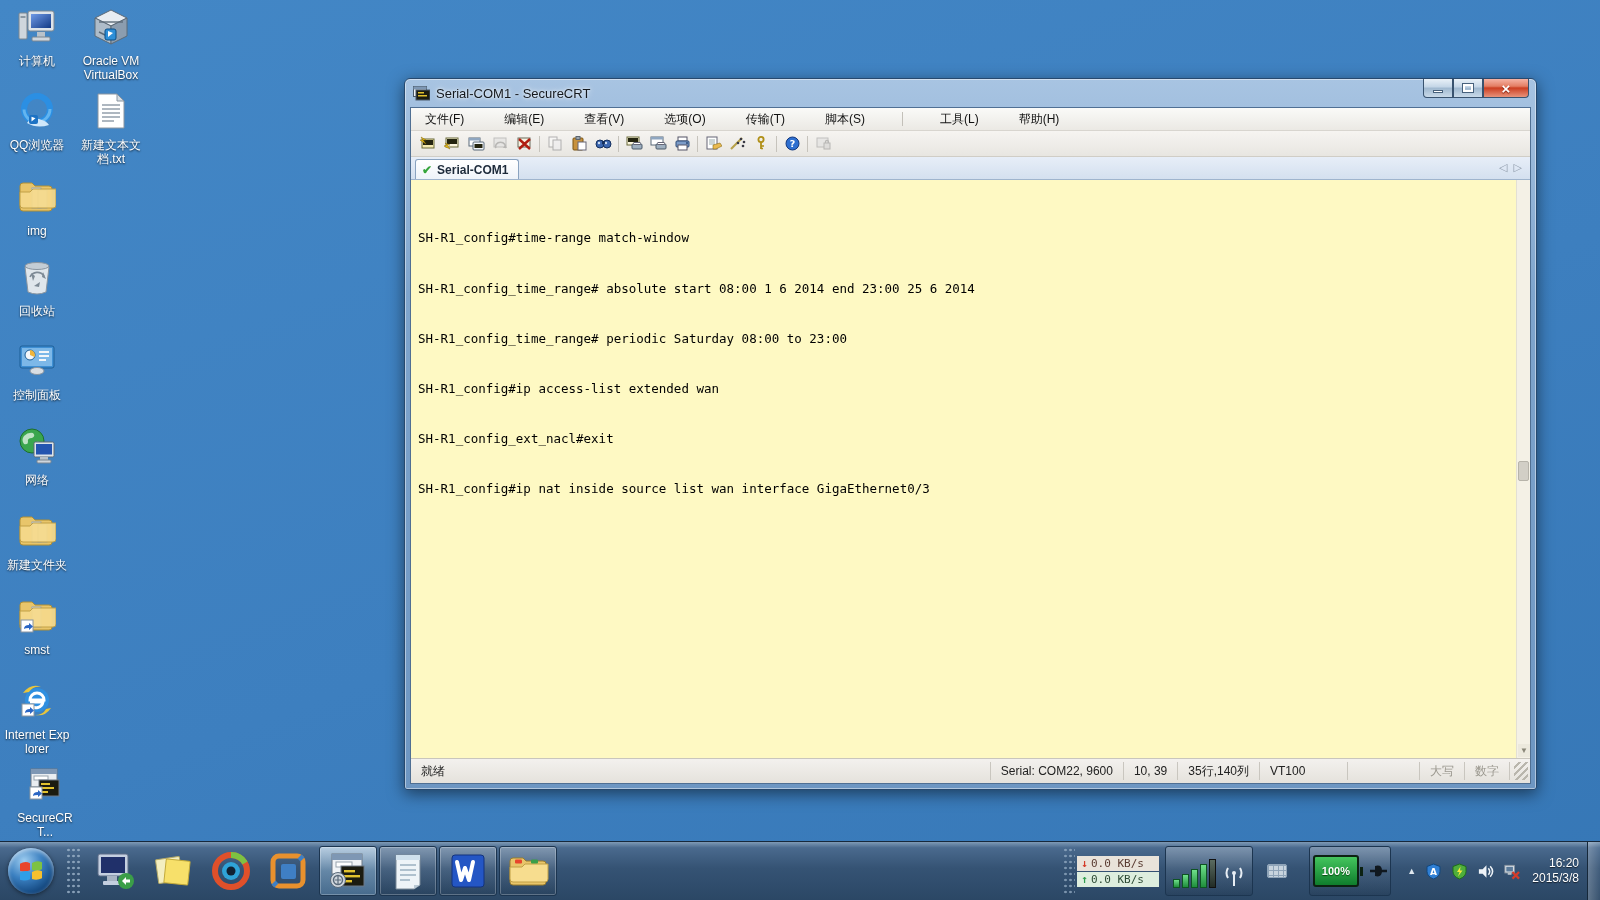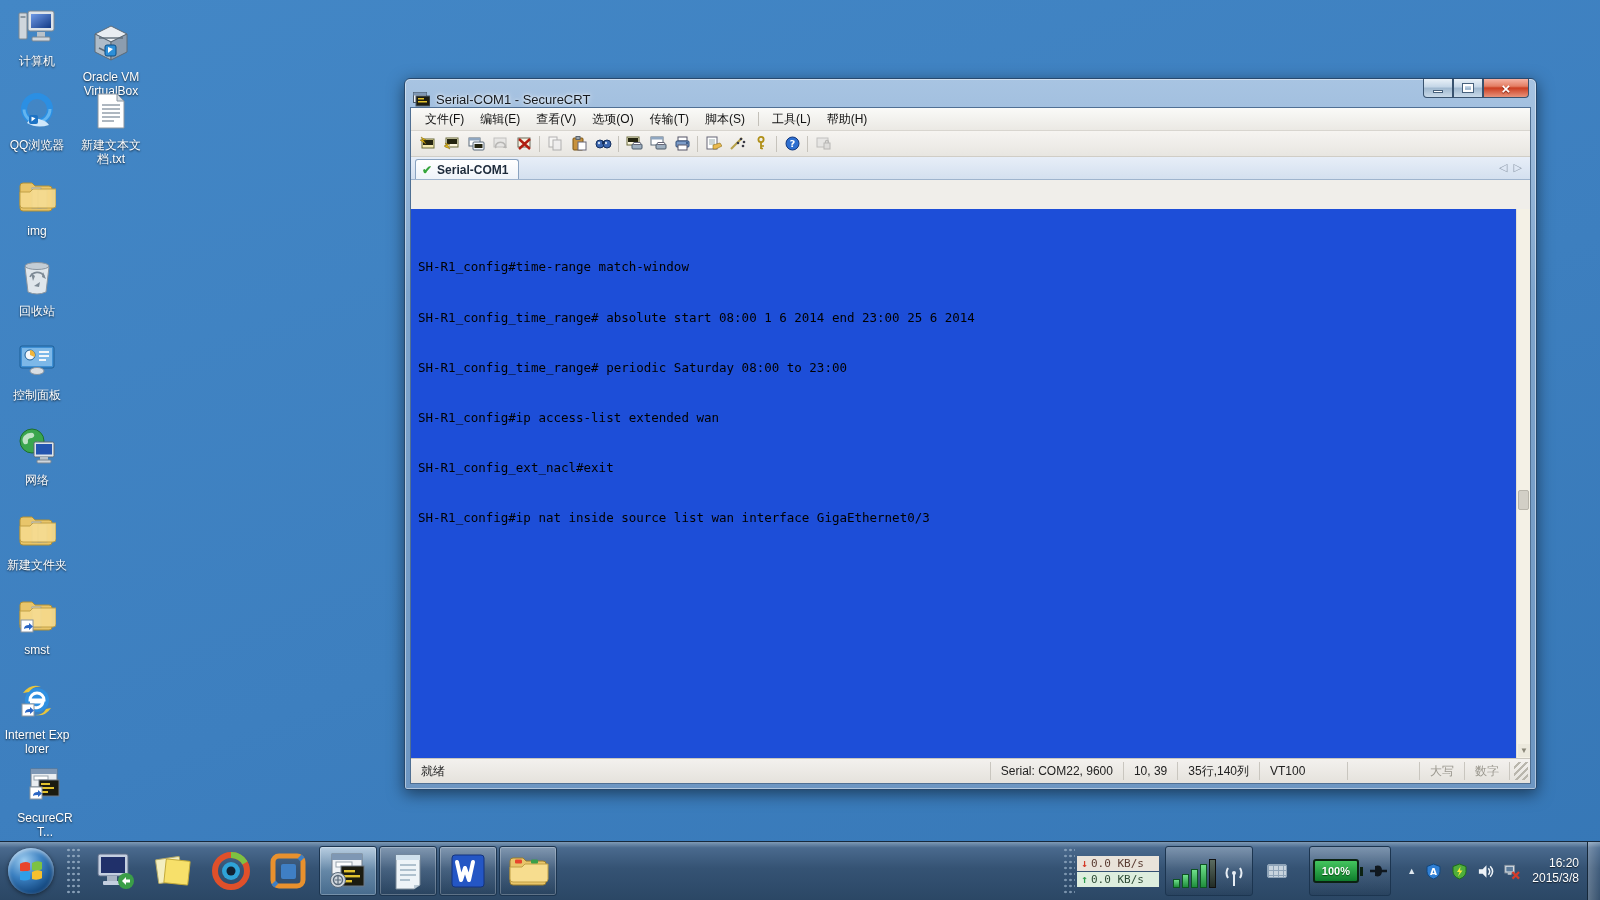--- a/index.html
+++ b/index.html
@@ -12,56 +12,56 @@
   .dicon { position:absolute; width:66px; text-align:center; cursor:pointer; }
   .dicon-img { width:40px; height:38px; margin:0 auto; display:flex; align-items:center; justify-content:center; }
   .dicon-label { margin-top:8px; font-size:12px; color:#fff; text-shadow:0 1px 2px rgba(0,0,0,.75); line-height:14px; word-break:break-all; }
 
   
   .crt-window { position:absolute; left:404px; top:78px; width:1133px; height:712px;
     background:linear-gradient(180deg,#a8c4e2 0%, #7fa5cd 30%, #6d96c2 100%);
     border:1px solid #27496e; border-radius:6px 6px 3px 3px;
     box-shadow:0 4px 16px rgba(0,0,0,.5), inset 0 0 0 1px rgba(255,255,255,.45); }
 
-  .titlebar { height:28px; display:flex; align-items:flex-end; padding:0 8px; position:relative; }
+  .titlebar { height:28px; display:flex; align-items:center; padding:0 8px; position:relative; }
   .title-icon { width:17px; height:15px; margin-right:6px; flex:0 0 auto; }
   .title-text { font-size:13px; color:#14181d; text-shadow:0 0 3px rgba(255,255,255,.9), 0 0 6px rgba(255,255,255,.8); }
   .win-controls { position:absolute; right:7px; top:0; display:flex; }
   .win-btn { width:30px; height:19px; border:1px solid #39536f; border-top:none; display:flex; align-items:center; justify-content:center;
     background:linear-gradient(180deg,#e9f1f8 0%, #c3d5e6 45%, #9fb8cf 50%, #c9dae9 100%); }
   .win-btn.min { border-radius:0 0 0 4px; }
   .win-btn.close { width:46px; border-radius:0 0 4px 0;
     background:linear-gradient(180deg,#f5b3a4 0%, #e37e64 40%, #cc3f22 50%, #e8937b 100%); }
   .glyph-min { width:10px; height:3px; background:#fff; border:1px solid #47617c; margin-top:6px; }
   .glyph-max { width:10px; height:8px; border:2px solid #fff; outline:1px solid #47617c; background:transparent; }
   .glyph-close { color:#fff; font-size:15px; font-weight:bold; text-shadow:0 1px 1px #7e1d0c; line-height:1; }
 
   .win-body { position:absolute; left:5px; right:5px; top:28px; bottom:5px; background:#f0eeea;
     border:1px solid #4f6f93; display:flex; flex-direction:column; }
 
   .menubar { height:23px; background:linear-gradient(180deg,#fafaf8,#ebe9e4); border-bottom:1px solid #d8d5cf;
-    display:flex; align-items:center; padding:0 6px; font-size:12px; color:#111; }
+    display:flex; align-items:center; padding:0 6px; font-size:12px; color:#111;gap:24px; }
   .menu-item { padding:3px 8px; cursor:default; }
   .menu-sep { width:1px; height:14px; background:#c3c0b9; margin:0 5px; }
 
   .toolbar { height:26px; background:linear-gradient(180deg,#f6f4f1,#e8e6e1); border-bottom:1px solid #d0cdc6;
     display:flex; align-items:center; padding:0 5px; }
   .tb-btn { width:24px; height:22px; display:flex; align-items:center; justify-content:center; border-radius:2px; }
   .tb-sep { width:1px; height:16px; background:#c6c3bc; margin:0 3px; }
   .tbi { width:17px; height:15px; position:relative; }
   .dim { opacity:.45; filter:grayscale(75%); }
 
   .tabbar { height:23px; background:linear-gradient(180deg,#e7eef8,#d4e0ef); border-bottom:1px solid #9fb4cd;
     display:flex; align-items:flex-end; padding:0 4px; position:relative; }
   .tab { height:20px; background:linear-gradient(180deg,#ffffff,#eef3f9); border:1px solid #8aa3c0; border-bottom:none;
     border-radius:3px 3px 0 0; display:flex; align-items:center; padding:0 10px 0 6px; font-size:12px; font-weight:bold; color:#1c2a3a; }
   .tab-check { color:#35a53c; font-size:12px; margin-right:5px; text-shadow:0 1px 0 #fff; }
   .tab-arrows { position:absolute; right:8px; top:4px; display:flex; gap:6px; color:#8d99a8; font-size:11px; }
 
-  .terminal { flex:1; background:#1d4ed8; position:relative; overflow:hidden; border-bottom:1px solid #c9c6bd;margin-top:29px; }
+  .terminal { flex:1; background:#fef9c3; position:relative; overflow:hidden; border-bottom:1px solid #c9c6bd; }
   .term-lines { padding:17px 20px 0 7px; font-family:"DejaVu Sans Mono", monospace; font-size:12.5px; line-height:16.7px; color:#000; white-space:pre; }
   .term-scroll { position:absolute; top:0; right:0; bottom:0; width:14px; background:#f4f1e6; border-left:1px solid #e3e0d4; }
   .term-thumb { position:absolute; top:281px; left:1px; width:11px; height:20px; background:#d2cfc6; border:1px solid #b7b4aa; border-radius:2px; }
   .term-down { position:absolute; bottom:1px; left:1px; width:12px; height:13px; background:#ece9dd; display:flex; align-items:center; justify-content:center; font-size:8px; color:#8a8779; }
 
   .statusbar { height:24px; background:linear-gradient(180deg,#f3f1ee,#e5e2dc); display:flex; align-items:center;
     font-size:12px; color:#222; padding:0 2px; }
   .sb-left { flex:1; padding-left:8px; }
   .sb-seg { border-left:1px solid #c9c6bf; height:18px; display:flex; align-items:center; padding:0 10px; white-space:nowrap; }
   .sb-dim { color:#9b988f; }
@@ -95,21 +95,21 @@
   .ns-arrow-u { color:#2f9e4f; font-weight:bold; }
   .signal-widget { width:88px; height:50px; border:1px solid #1c3550; border-radius:3px; margin-right:8px;
     background:linear-gradient(180deg, rgba(255,255,255,.28), rgba(255,255,255,.07) 50%, rgba(0,0,0,.08));
     display:flex; align-items:flex-end; justify-content:center; padding:7px 6px; gap:3px; }
   .sig-bars { display:flex; align-items:flex-end; gap:2px; }
   .sig-bar { width:7px; background:linear-gradient(180deg,#6fe08a,#1f8f3c); border:1px solid #0e5423; }
   .sig-bar.dark { background:linear-gradient(180deg,#5a6b60,#222c26); border-color:#111; }
   .battery-widget { width:82px; height:50px; border:1px solid #1c3550; border-radius:3px; margin:0 8px;
     background:linear-gradient(180deg, rgba(255,255,255,.28), rgba(255,255,255,.07) 50%, rgba(0,0,0,.08));
     display:flex; align-items:center; justify-content:center; gap:5px; }
-  .batt-body { width:46px; height:24px; border:2px solid #0c2212; border-radius:3px; background:linear-gradient(180deg,#44c55e,#0f7d2c);
+  .batt-body { width:46px; height:32px; border:2px solid #0c2212; border-radius:3px; background:linear-gradient(180deg,#44c55e,#0f7d2c);
     display:flex; align-items:center; justify-content:center; color:#fff; font-size:11px; font-weight:bold; text-shadow:0 1px 1px #07490f; }
   .batt-nub { width:3px; height:9px; background:#0c2212; margin-left:-4px; }
   .kbd-icon { width:20px; height:14px; border:1px solid #8fa4b8; border-radius:2px; background:#c8d4de; margin:0 14px 0 6px;
     background-image:linear-gradient(#8fa4b8 1px, transparent 1px), linear-gradient(90deg,#8fa4b8 1px, transparent 1px);
     background-size:5px 5px; }
   .tray-icons { display:flex; align-items:center; gap:9px; margin:0 8px; }
   .hidden-arrow { color:#dfe8ef; font-size:9px; }
   .tray-glyph { width:17px; height:17px; position:relative; }
   .clock { text-align:right; color:#fff; font-size:12px; line-height:15px; margin:0 8px 0 4px; text-shadow:0 1px 1px rgba(0,0,0,.6); }
   .show-desktop { width:13px; height:100%; border-left:1px solid #16283a;
@@ -136,21 +136,21 @@
               <stop offset="1" stop-color="#123a86"></stop>
             </linearGradient>
           </defs>
           <rect x="19" y="23" width="8" height="5" fill="#b9c2ca"></rect>
           <rect x="14" y="28" width="18" height="4" rx="1" fill="#cfd6dd" stroke="#7a8691"></rect>
         </svg>
     </div>
     <div class="dicon-label">计算机</div>
   </div>
 
-  <div class="dicon" style="left:78px;top:24px">
+  <div class="dicon" style="left:78px;top:8px">
     <div class="dicon-img">
       <svg width="36" height="36" viewBox="0 0 36 36">
           <polygon points="18,1 34,9 18,17 2,9" fill="#e8edf2" stroke="#5c6a77"></polygon>
           <polygon points="2,9 18,17 18,35 2,27" fill="#aebcc9" stroke="#5c6a77"></polygon>
           <polygon points="34,9 18,17 18,35 34,27" fill="#8c9daf" stroke="#5c6a77"></polygon>
           <line x1="6" y1="13" x2="30" y2="13" stroke="#5c6a77" stroke-width="1.4"></line>
           <line x1="6" y1="23" x2="14" y2="27" stroke="#5c6a77" stroke-width="1.4"></line>
           <rect x="12" y="20" width="11" height="11" rx="2" fill="#2d8fd8" stroke="#0d4f86"></rect>
           <path d="M15 28 l5 -4 -5 -2 z" fill="#fff"></path>
         </svg>

